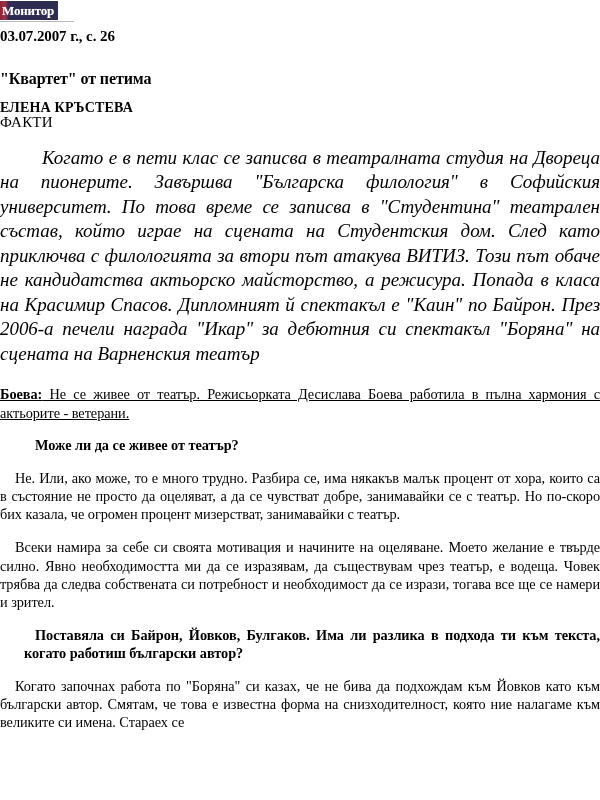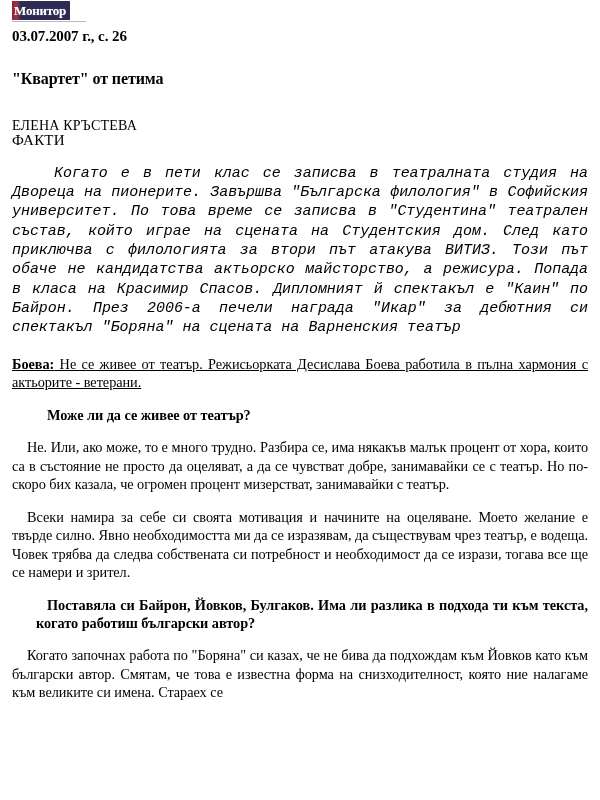--- a/index.html
+++ b/index.html
@@ -13,21 +13,21 @@
     overflow: hidden;
     font-family: "Liberation Serif", "DejaVu Serif", serif;
     color: #000000;
     -webkit-font-smoothing: antialiased;
   }
   .page {
     position: relative;
     width: 600px;
     height: 800px;
     box-sizing: border-box;
-    padding: 0 12px;
+    padding: 0 0;
   }
 
   
   .masthead {
     padding-top: 1px;
     line-height: 0;
   }
   .logo {
     display: inline-block;
     position: relative;
@@ -84,43 +84,42 @@
     font-size: 15.5px;
     font-weight: bold;
     font-style: italic;
     line-height: 1.3;
     margin-top: 21px;
     letter-spacing: -0.1px;
     max-width: 568px;
   }
   .byline {
     font-size: 14px;
-    font-weight: normal;
+    font-weight: bold;
     line-height: 1;
-    margin-top: 31px;
+    margin-top: 13px;
     letter-spacing: 0.2px;
   }
   .section-label {
     font-size: 15px;
     font-weight: normal;
     line-height: 1;
     letter-spacing: 0.2px;
   }
 
   
   .facts {
-    font-size: 15px;
+    font-size: 19px;
     font-style: italic;
     line-height: 1.29;
     text-align: justify;
     text-indent: 42px;
     margin-top: 16px;
     letter-spacing: -0.05px;
     word-spacing: 0.2px;
-    font-family: Liberation Mono, monospace;
   }
   .lead {
     font-size: 14.3px;
     line-height: 1.29;
     text-align: justify;
     margin-top: 17px;
     letter-spacing: -0.05px;
     text-decoration: underline;
   }
   .lead b { font-weight: bold; }

